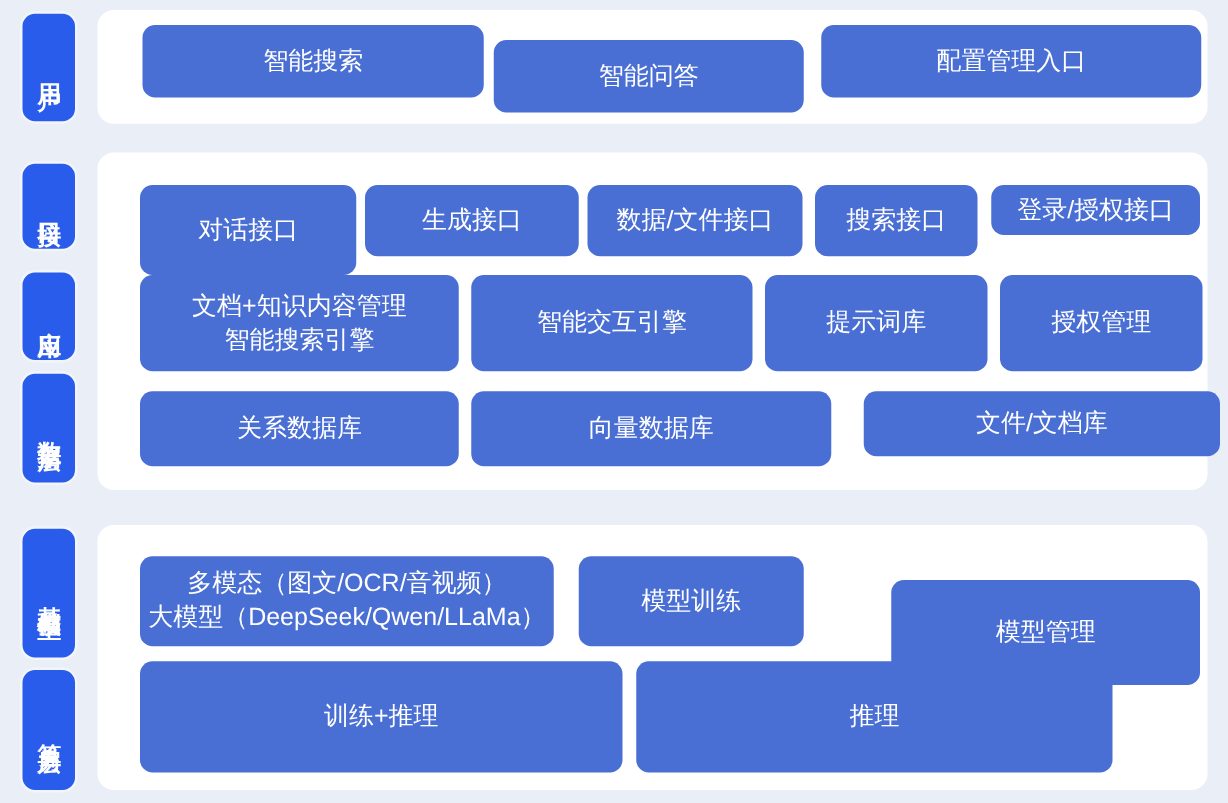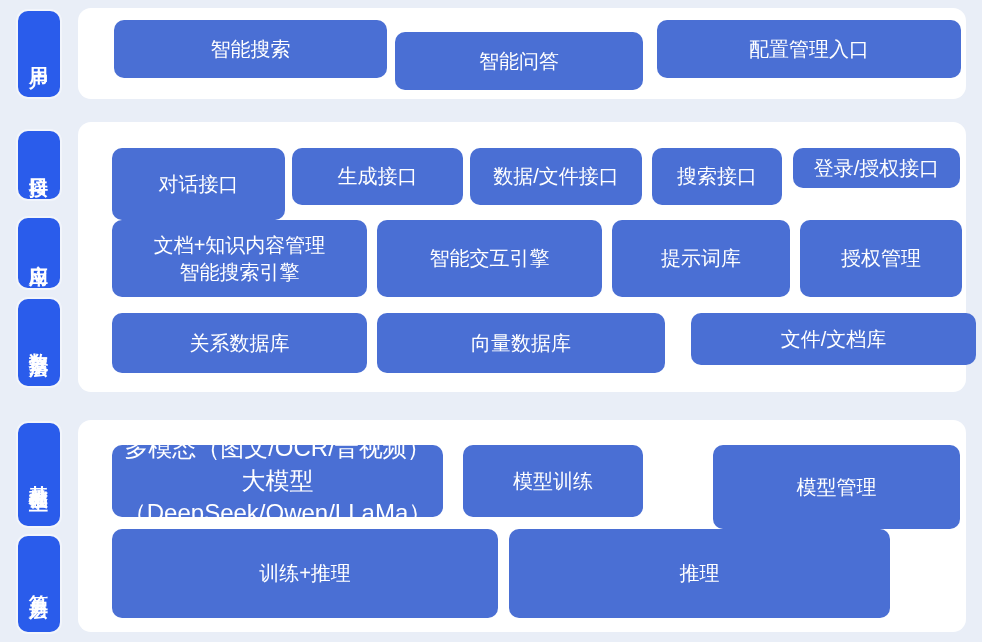--- a/index.html
+++ b/index.html
@@ -41,21 +41,21 @@
 
   
   .btn{
     position:absolute;
     background:#4a6fd4;border-radius:10px;
     color:#ffffff;font-size:20px;font-weight:400;
     display:flex;align-items:center;justify-content:center;
     text-align:center;white-space:pre-line;line-height:1.35;
     box-sizing:border-box;
   }
-  .btn.small-text{font-size:24px;}
+  .btn.small-text{font-size:20px;}
 
   
   .b-r1-1{left:114px;top:20px;width:273px;height:58px;}
   .b-r1-2{left:395px;top:20px;width:248px;height:58px;margin-top:12px;}
   .b-r1-3{left:657px;top:20px;width:304px;height:58px;}
   
   .b-r2-1{left:112px;top:148px;width:173px;height:72px;}
   .b-r2-2{left:292px;top:148px;width:171px;height:57px;}
   .b-r2-3{left:470px;top:148px;width:172px;height:57px;}
   .b-r2-4{left:652px;top:148px;width:130px;height:57px;}
@@ -65,21 +65,21 @@
   .b-r3-2{left:377px;top:220px;width:225px;height:77px;}
   .b-r3-3{left:612px;top:220px;width:178px;height:77px;}
   .b-r3-4{left:800px;top:220px;width:162px;height:77px;}
   
   .b-r4-1{left:112px;top:313px;width:255px;height:60px;}
   .b-r4-2{left:377px;top:313px;width:288px;height:60px;}
   .b-r4-3{left:675px;top:313px;width:285px;height:52px;margin-left:16px;}
   
   .b-r5-1{left:112px;top:445px;width:331px;height:72px;}
   .b-r5-2{left:463px;top:445px;width:180px;height:72px;}
-  .b-r5-3{left:713px;top:445px;width:247px;height:84px;}
+  .b-r5-3{left:713px;top:464px;width:247px;height:84px;}
   
   .b-r6-1{left:112px;top:529px;width:386px;height:89px;}
   .b-r6-2{left:509px;top:529px;width:381px;height:89px;}
 </style>
 </head>
 <body>
 
 <div class="canvas">
 
   <div class="panel panel-user"></div>

